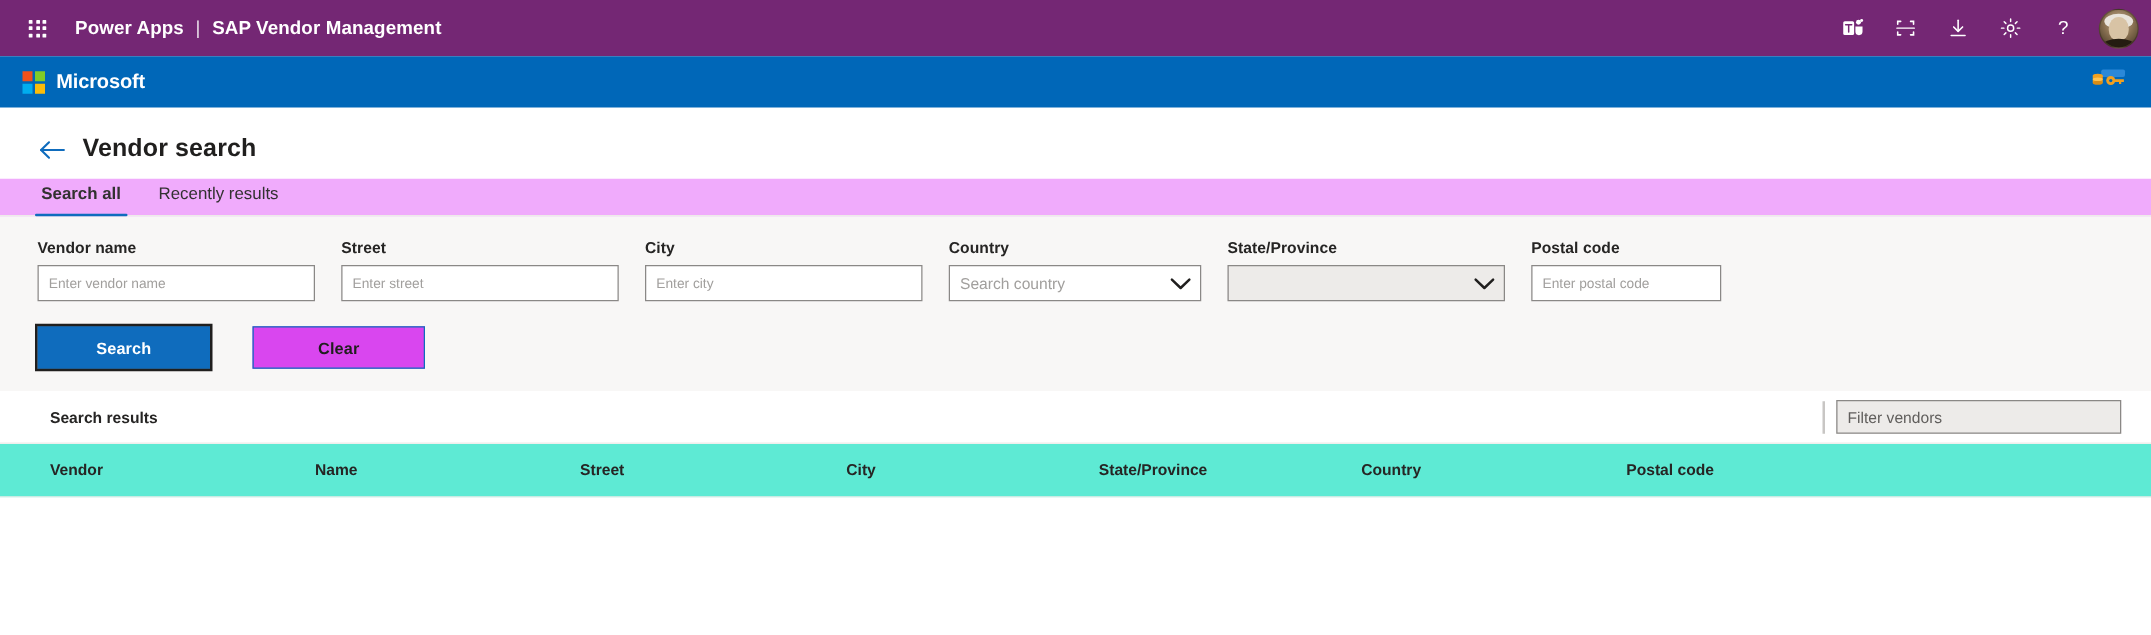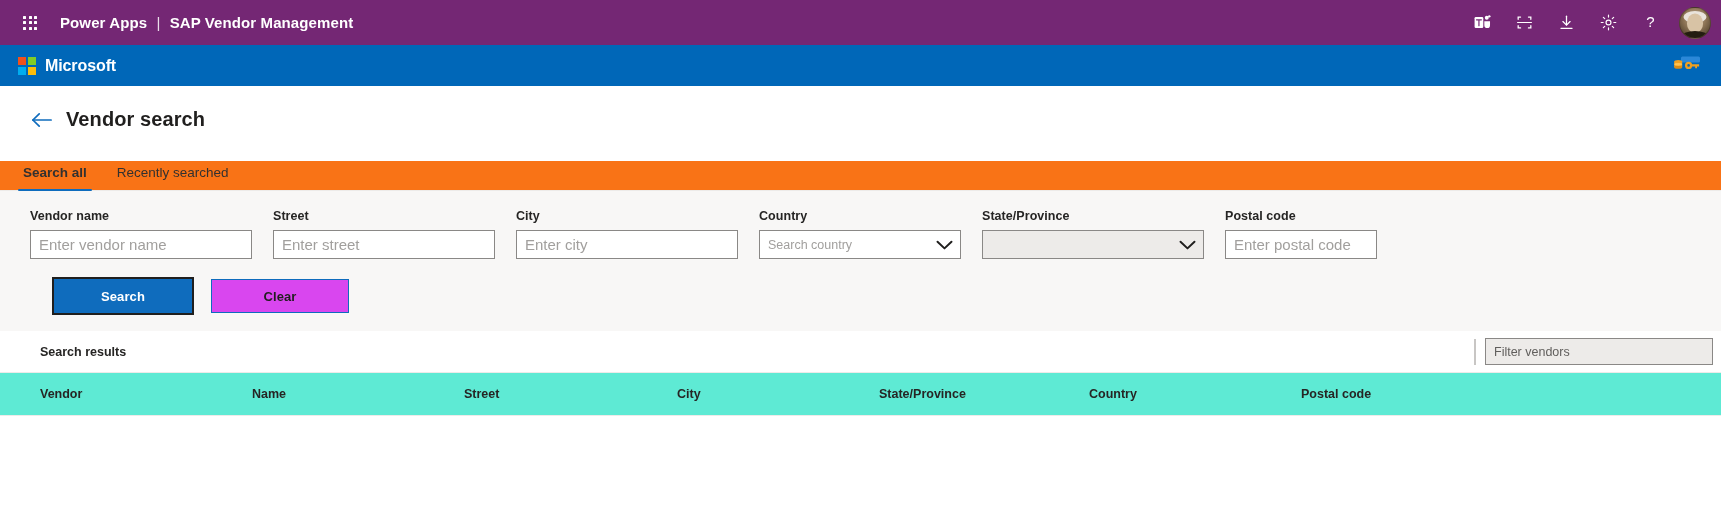--- a/index.html
+++ b/index.html
@@ -152,26 +152,26 @@
   }
   .page-title {
     font-size: 20px;
     font-weight: 600;
     color: #201f1e;
     letter-spacing: 0.1px;
   }
 
   
   .tab-strip {
-    margin-top: 30px;
-    padding: 0 0 0 18px;
+    margin-top: 12px;
+    padding: 0 0 0 28px;
     display: flex;
     align-items: flex-end;
     gap: 20px;
-    background: #f97316;
+    background: #f0abfc;
     border-bottom: 1px solid #edebe9;
     position: relative;
   }
   .tab {
     font-size: 13.5px;
     color: #323130;
     padding: 4px 5px 10px 5px;
     cursor: pointer;
     position: relative;
     white-space: nowrap;
@@ -204,21 +204,21 @@
     font-size: 12.5px;
     font-weight: 700;
     color: #262524;
     letter-spacing: 0.05px;
   }
   .text-input {
     height: 29px;
     border: 1px solid #8a8886;
     background: #ffffff;
     font-family: "Liberation Sans", sans-serif;
-    font-size: 15px;
+    font-size: 11px;
     color: #201f1e;
     padding: 0 8px;
     outline: none;
     width: 100%;
   }
   .text-input::placeholder { color: #a19f9d; }
 
   .select-wrap {
     position: relative;
     height: 29px;
@@ -253,23 +253,22 @@
   
   .w-vendor   { width: 222px; }
   .w-street   { width: 222px; }
   .w-city     { width: 222px; }
   .w-country  { width: 202px; }
   .w-state    { width: 222px; }
   .w-postal   { width: 152px; }
 
   .btn-row {
     display: flex;
-    gap: 19px;
+    gap: 34px;
     margin-top: 20px;
-    margin-left: 24px;
   }
   .btn {
     height: 34px;
     min-width: 138px;
     font-family: "Liberation Sans", sans-serif;
     font-size: 13px;
     font-weight: 700;
     cursor: pointer;
     display: flex;
     align-items: center;
@@ -300,21 +299,21 @@
     padding: 0 0 0 40px;
     position: relative;
   }
   .results-title {
     font-size: 12.5px;
     font-weight: 700;
     color: #262524;
   }
   .results-tools {
     position: absolute;
-    right: 8px;
+    right: 24px;
     top: 0; bottom: 0;
     display: flex;
     align-items: center;
     gap: 9px;
   }
   .v-divider {
     width: 2px;
     height: 26px;
     background: #c8c6c4;
   }
@@ -467,21 +466,21 @@
     <svg width="23" height="18" viewBox="0 0 24 18" fill="none" stroke="#0f6cbd" stroke-width="1.8" stroke-linecap="round" stroke-linejoin="round">
       <path d="M22 9H3"></path>
         <path d="M9.6 2.6 3 9l6.6 6.4"></path>
     </svg>
   </span>
   <span class="page-title">Vendor search</span>
 </div>
 
 <div class="tab-strip">
   <div class="tab active">Search all</div>
-  <div class="tab">Recently searched</div>
+  <div class="tab">Recently results</div>
 </div>
 
 <div class="form-panel">
 
   <div class="field-row">
 
     <div class="field w-vendor">
       <label class="field-label">Vendor name</label>
       <input class="text-input" type="text" placeholder="Enter vendor name" style="">
     </div>

